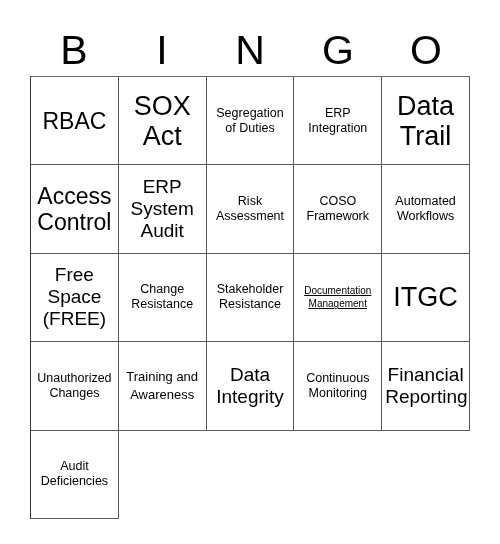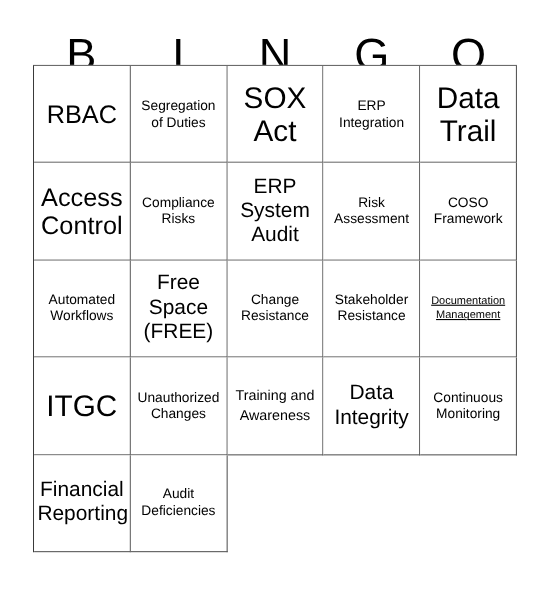--- a/index.html
+++ b/index.html
@@ -32,21 +32,21 @@
     justify-content: center;
     font-size: 41px;
     line-height: 44px;
     font-weight: 400;
     color: #000000;
     letter-spacing: 0px;
   }
   #bingo-grid {
     position: absolute;
     left: 30px;
-    top: 59px;
+    top: 76px;
     width: 440px;
     height: 443px;
     display: grid;
     grid-template-columns: repeat(5, 1fr);
     grid-template-rows: repeat(5, 1fr);
     border-top: 1px solid #6b6b6b;
     border-left: 1px solid #3a3a3a;
     background: #ffffff;
   }
   .bingo-cell {
@@ -84,36 +84,33 @@
     <div class="header-letter">N</div>
     <div class="header-letter">G</div>
     <div class="header-letter">O</div>
   </div>
 
   <div id="bingo-grid">
       <div class="bingo-cell">
         <span class="cell-text fs-xl">RBAC</span>
       </div>
       <div class="bingo-cell">
-        <span class="cell-text fs-sm">Segregation of Duties</span>
+        <span class="cell-text fs-xxl">SOX Act</span>
       </div>
       <div class="bingo-cell">
-        <span class="cell-text fs-xxl">SOX Act</span>
+        <span class="cell-text fs-sm">Segregation of Duties</span>
       </div>
       <div class="bingo-cell">
         <span class="cell-text fs-sm">ERP Integration</span>
       </div>
       <div class="bingo-cell">
         <span class="cell-text fs-xxl">Data Trail</span>
       </div>
       <div class="bingo-cell">
         <span class="cell-text fs-xl">Access Control</span>
-      </div>
-      <div class="bingo-cell">
-        <span class="cell-text fs-sm">Compliance Risks</span>
       </div>
       <div class="bingo-cell">
         <span class="cell-text fs-lg">ERP System Audit</span>
       </div>
       <div class="bingo-cell">
         <span class="cell-text fs-sm">Risk Assessment</span>
       </div>
       <div class="bingo-cell">
         <span class="cell-text fs-sm">COSO Framework</span>
       </div>

